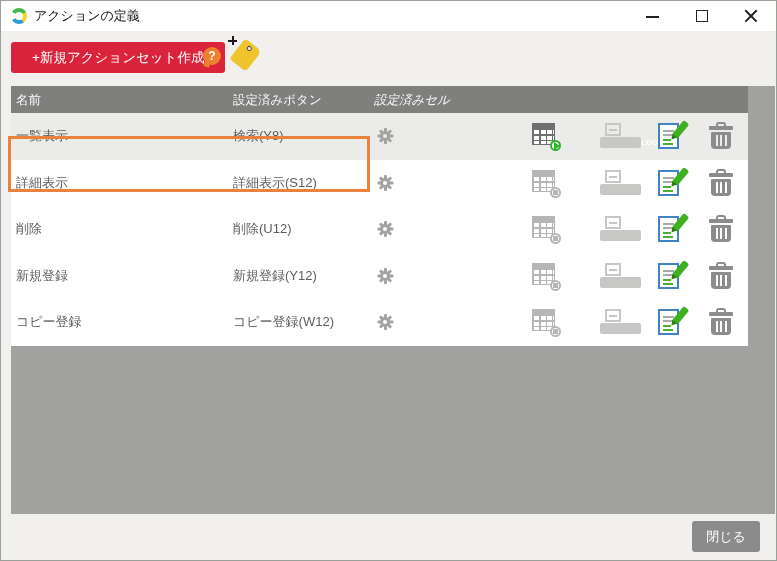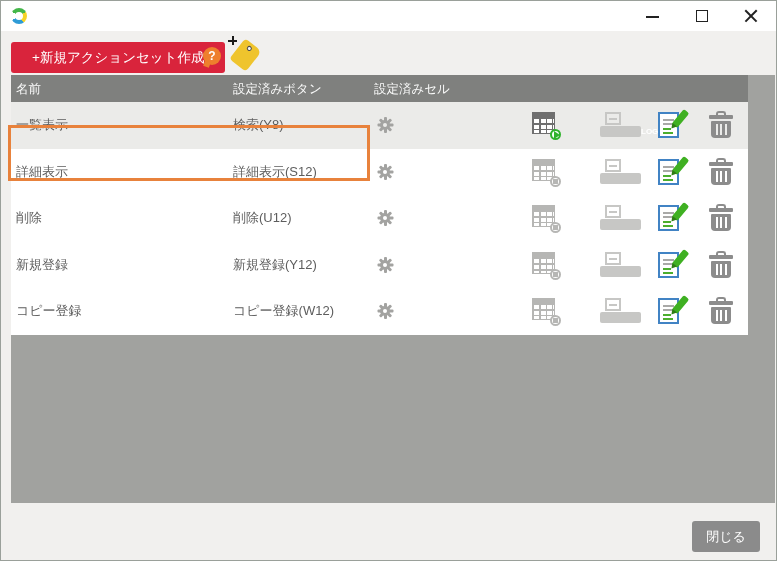--- a/index.html
+++ b/index.html
@@ -36,24 +36,24 @@
   .tagwrap { position:absolute; left:224px; top:34px; width:42px; height:42px; }
   .tagbody { position:absolute; left:10px; top:7px; width:21px; height:26px; background:#efc42d;
              border-radius:4px 6px 4px 4px; transform:rotate(38deg); }
   .taghole { position:absolute; left:7px; top:3px; width:5px; height:5px; border-radius:50%;
              background:#f7f7f5; border:1.8px solid #4a4a4a; }
   .cursor-plus { position:absolute; left:3px; top:1px; width:9px; height:9px; }
   .cursor-plus::before { content:""; position:absolute; left:0; top:3.5px; width:9px; height:2px; background:#1a1a1a; }
   .cursor-plus::after  { content:""; position:absolute; left:3.5px; top:0; width:2px; height:9px; background:#1a1a1a; }
 
   
-  .listarea { position:absolute; left:10px; top:74px; width:764px; height:428px; background:#a1a29f; }
+  .listarea { position:absolute; left:10px; top:85px; width:764px; height:428px; background:#a1a29f; }
   .thead { position:relative; width:737px; height:27px; background:#7f807e; }
   .thead span { position:absolute; top:50%; transform:translateY(-50%); color:#fafafa; font-size:12.5px; }
-  .col1 { left:5px; } .col2 { left:222px; } .col3 { left:363px; }
+  .col1 { left:5px; } .col2 { left:222px; } .col3 { left:363px;font-style:italic; }
 
   .row { position:relative; width:737px; height:46.5px; background:#fff; --rowbg:#fff; }
   .row.sel { background:#ebebe9; --rowbg:#ebebe9; }
   .cell { position:absolute; top:50%; transform:translateY(-50%); font-size:13px; color:#5d5d5d; }
   .cname { left:5px;text-align:center; } .cbutton { left:222px; }
 
   
   .gear { position:absolute; left:366px; top:50%; transform:translateY(-50%); width:16px; height:16px; cursor:pointer; }
   .gear i { position:absolute; left:6.5px; top:0; width:3px; height:16px; background:#a3a3a1; border-radius:1px; }
   .gear i.g2 { transform:rotate(45deg);} .gear i.g3 { transform:rotate(90deg);} .gear i.g4 { transform:rotate(135deg);}
@@ -112,20 +112,21 @@
   .btn-close { position:absolute; right:16px; bottom:8px; width:68px; height:31px; background:#8b8b8b;
                color:#fff; border:none; border-radius:3px; font-size:13px; font-family:inherit; cursor:pointer;margin-top:11px; }
 </style>
 </head>
 <body>
 
 <div class="window">
 
   <div class="titlebar">
     <span class="logo"></span>
+    <span class="titletext">アクションの定義</span>
     <div class="winbtns">
       <div class="winbtn">
           <span class="minglyph"></span>
         </div>
       <div class="winbtn">
           <span class="maxglyph"></span>
         </div>
       <div class="winbtn">
         <span class="xbar a"></span>
         <span class="xbar b"></span>

